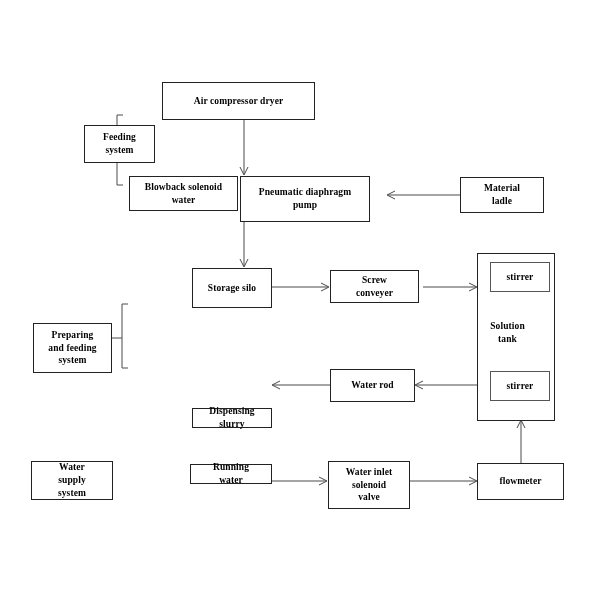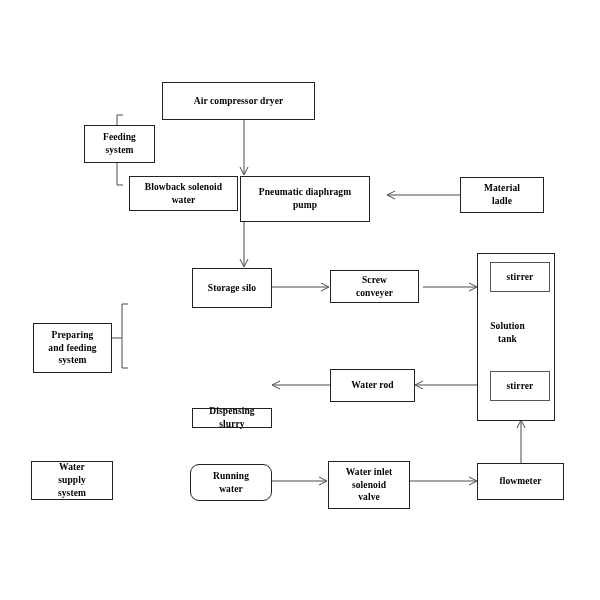--- a/index.html
+++ b/index.html
@@ -193,21 +193,21 @@
     <span>Water rod</span>
   </div>
 
   <div class="node" style="left:192px; top:369px; width:80px; height:20px;margin-top:39px;">
     <div>
       <span>Dispensing</span><br>
       <span>slurry</span>
     </div>
   </div>
 
-  <div class="node" style="left:190px; top:464px; width:82px; height:37px;border-radius:9px;">
+  <div class="node" style="left:190px; top:464px; width:82px; height:20px;">
     <span>Running water</span>
   </div>
 
   <div class="node" style="left:328px; top:461px; width:82px; height:48px;">
     <div>
       <span>Water inlet</span><br>
       <span>solenoid valve</span>
     </div>
   </div>
 

